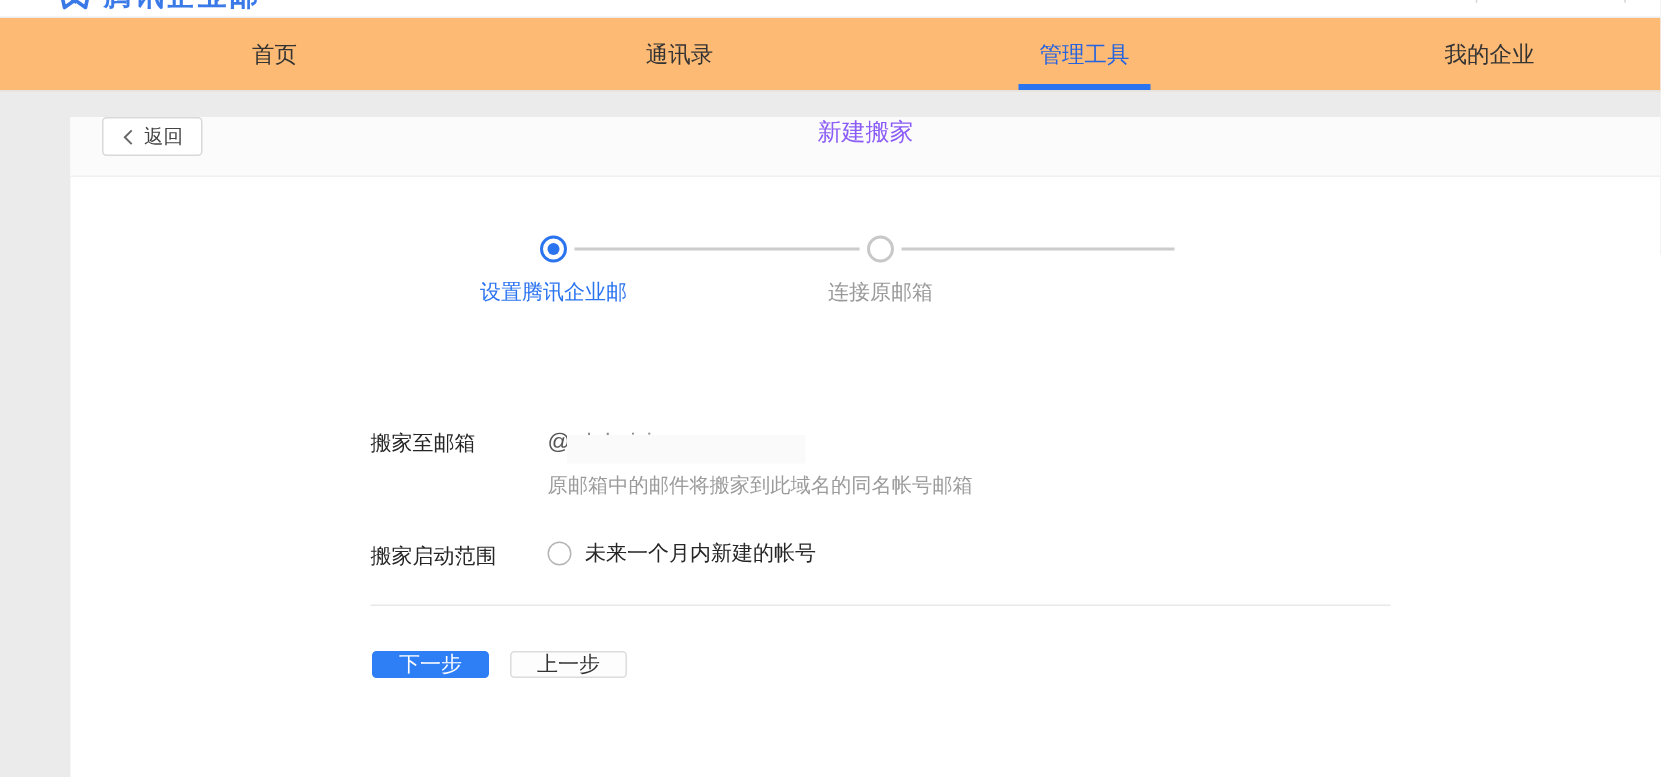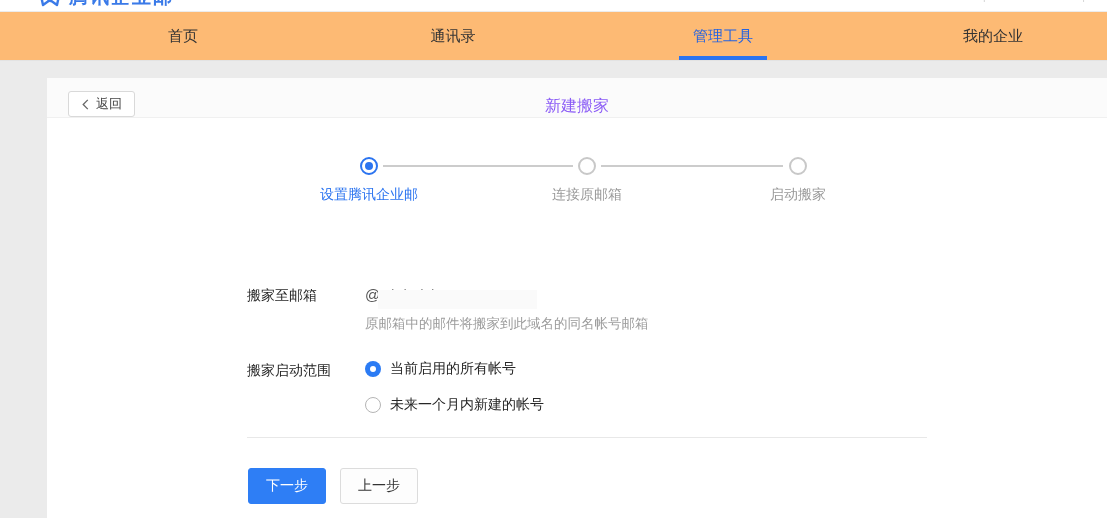--- a/index.html
+++ b/index.html
@@ -24,21 +24,21 @@
   .tab { flex:1; display:flex; align-items:center; justify-content:center;
     position:relative; font-size:15px; color:#333; cursor:pointer; }
   .tab.active { color:#2563e0; }
   .tab.active .tab-underline { position:absolute; bottom:0; left:50%; transform:translateX(-50%);
     width:88px; height:4px; background:#2b74f0; }
 
   
   .page-body { height:457px; padding:17px 0 0 47px; background:#ebebeb; }
   .card { background:#fff; width:100%; min-height:441px; }
   .card-header { height:40px; background:#fbfbfb; border-bottom:1px solid #f0f0f0;
-    position:relative; display:flex; align-items:flex-end; }
+    position:relative; display:flex; align-items:flex-start; }
   .back-btn { margin-left:21px; height:26px; padding:0 12px; display:inline-flex; align-items:center;
     background:#fff; border:1px solid #d9d9d9; border-radius:3px; font-size:13px; color:#454545; cursor:pointer; }
   .back-btn svg { width:9px; height:11px; margin-right:6px; }
   .page-title { position:absolute; left:50%; transform:translateX(-50%); font-size:16px; color:#8b5cf6; }
 
   
   .stepper { position:relative; margin-top:39px; height:66px; }
   .step { position:absolute; top:0; transform:translateX(-50%); display:flex;
     flex-direction:column; align-items:center; }
   .step-1 { left:322px; } .step-2 { left:540px; } .step-3 { left:751px; }
@@ -68,21 +68,21 @@
     border:1px solid #b5b5b5; background:#fff; position:relative; }
   .radio.checked { border:none; background:#2b7bf4; }
   .radio.checked::after { content:""; position:absolute; left:50%; top:50%;
     transform:translate(-50%,-50%); width:6px; height:6px; border-radius:50%; background:#fff; }
   .radio-label { font-size:14px; color:#262626; }
 
   .divider { margin:23px 0 0 200px; width:680px; height:1px; background:#e8e8e8; }
 
   
   .actions { margin:30px 0 0 201px; display:flex; }
-  .btn { height:36px; padding:0 17px; font-size:14px; border-radius:3px; cursor:pointer;
+  .btn { height:18px; padding:0 17px; font-size:14px; border-radius:3px; cursor:pointer;
     display:inline-flex; align-items:center; font-family:inherit; }
   .btn-primary { background:#2e7ef5; color:#fff; border:1px solid #2e7ef5; }
   .btn-secondary { margin-left:14px; background:#fdfdfd; color:#333; border:1px solid #dcdcdc; }
 </style>
 </head>
 <body>
 
 <div class="topbar">
   <div class="topbar-inner">
     <div class="logo">
@@ -137,45 +137,37 @@
       <div class="step-line line-1"></div>
       <div class="step-line line-2"></div>
       <div class="step step-1 active">
         <div class="step-circle"></div>
         <div class="step-label">设置腾讯企业邮</div>
       </div>
       <div class="step step-2">
         <div class="step-circle"></div>
         <div class="step-label">连接原邮箱</div>
       </div>
-      <div class="step step-3">
-        <div class="step-circle"></div>
-        <div class="step-label">启动搬家</div>
-      </div>
     </div>
 
     <div class="form">
 
       <div class="form-row">
         <div class="form-label">搬家至邮箱</div>
         <div>
           <div class="mailbox-value">
             <span>@</span><span class="redacted"><span>wh.baiyin.com</span><span class="cover"></span></span>
           </div>
           <div class="helper">原邮箱中的邮件将搬家到此域名的同名帐号邮箱</div>
         </div>
       </div>
 
       <div class="form-row row-scope">
         <div class="form-label">搬家启动范围</div>
         <div>
-          <div class="radio-option">
-            <span class="radio checked"></span>
-            <span class="radio-label">当前启用的所有帐号</span>
-          </div>
           <div class="radio-option">
             <span class="radio"></span>
             <span class="radio-label">未来一个月内新建的帐号</span>
           </div>
         </div>
       </div>
 
       <div class="divider"></div>
 
       <div class="actions">

